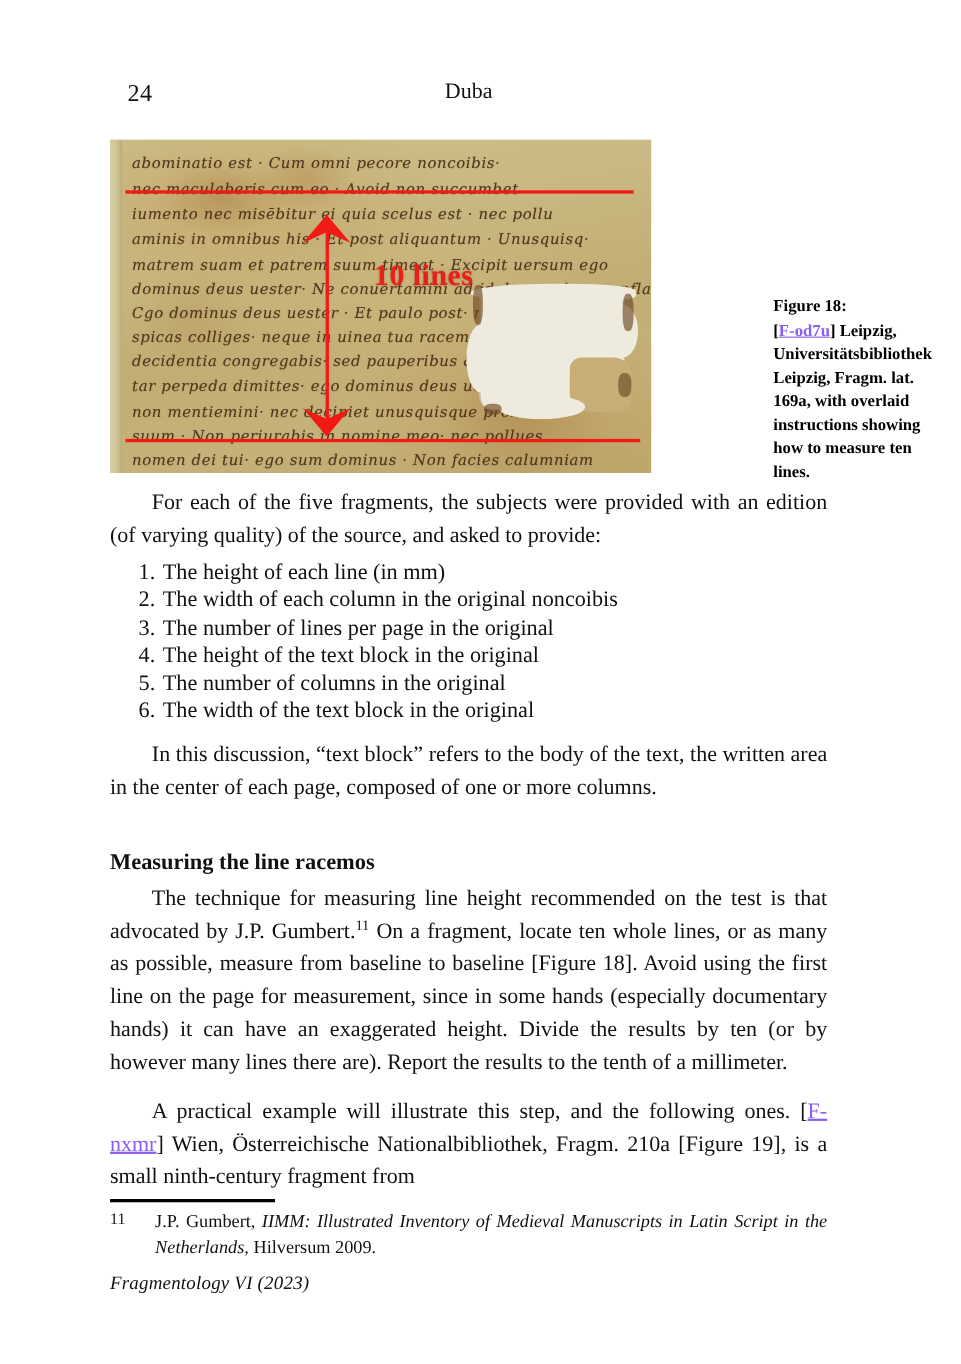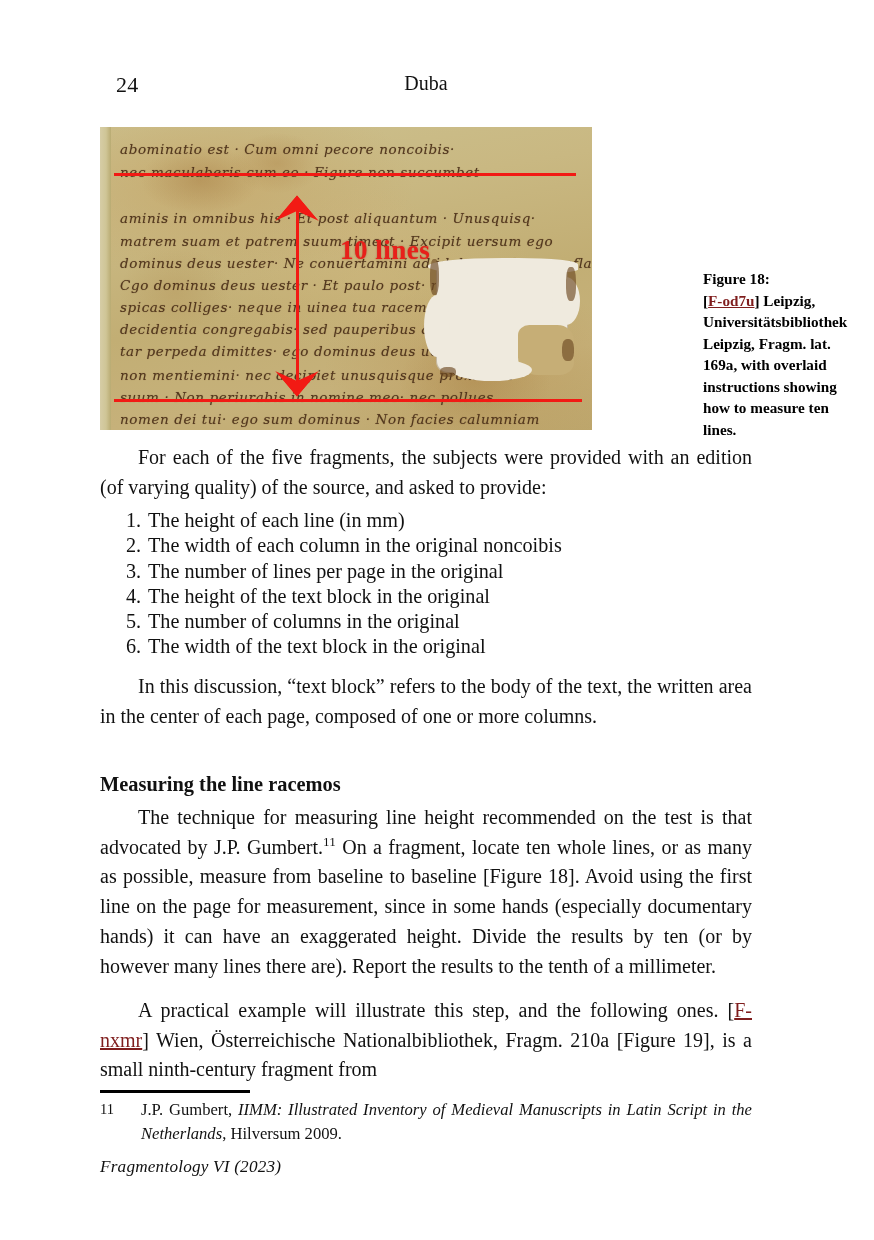--- a/index.html
+++ b/index.html
@@ -198,21 +198,21 @@
     position: absolute;
     left: 603px;
     top: 141px;
     width: 152px;
     font-weight: bold;
     font-size: 15.2px;
     line-height: 21.5px;
     color: #000;
   }
   .caption a, .link {
-    color: #7f1d1d;
+    color: #8b5cf6;
   }
 
   
   .body-col {
     position: absolute;
     left: 100px;
     width: 652px;
   }
   p.para {
     margin: 0;
@@ -318,21 +318,22 @@
     <div class="plate">
       <div class="plate-edge-left"></div>
 
       <div class="stain s1"></div>
       <div class="stain s2"></div>
       <div class="stain s3"></div>
       <div class="stain s4"></div>
       <div class="stain s5"></div>
 
       <div class="ms-line" style="top:14px">abominatio est  ·   Cum omni pecore noncoibis·</div>
-      <div class="ms-line" style="top:37px">nec maculaberis cum eo ·   Figure non succumbet</div>
+      <div class="ms-line" style="top:37px">nec maculaberis cum eo ·   Avoid non succumbet</div>
+      <div class="ms-line" style="top:60px">iumento  nec misēbitur ei quia scelus est ·  nec pollu</div>
       <div class="ms-line" style="top:106px">matrem suam et patrem suum timeat ·   Excipit uersum ego</div>
       <div class="ms-line" style="top:83px">aminis in omnibus his ·       Et post aliquantum ·  Unusquisq·</div>
       <div class="ms-line" style="top:128px">dominus deus uester· Ne conuertamini ad idola  nec deos conflatiles</div>
       <div class="ms-line" style="top:150px">Cgo dominus deus uester ·     Et paulo post·  nec remanentes</div>
       <div class="ms-line" style="top:172px">spicas colliges·  neque in uinea tua racemos</div>
       <div class="ms-line" style="top:194px">decidentia congregabis· sed pauperibus &amp; p</div>
       <div class="ms-line" style="top:216px">tar perpeda dimittes·  ego dominus deus uester ·   Non fa</div>
       <div class="ms-line" style="top:240px">non mentiemini· nec decipiet unusquisque proximum</div>
       <div class="ms-line" style="top:262px">suum ·   Non periurabis in nomine meo· nec pollues</div>
       <div class="ms-line" style="top:284px">nomen dei tui·  ego sum dominus ·    Non facies calumniam</div>

